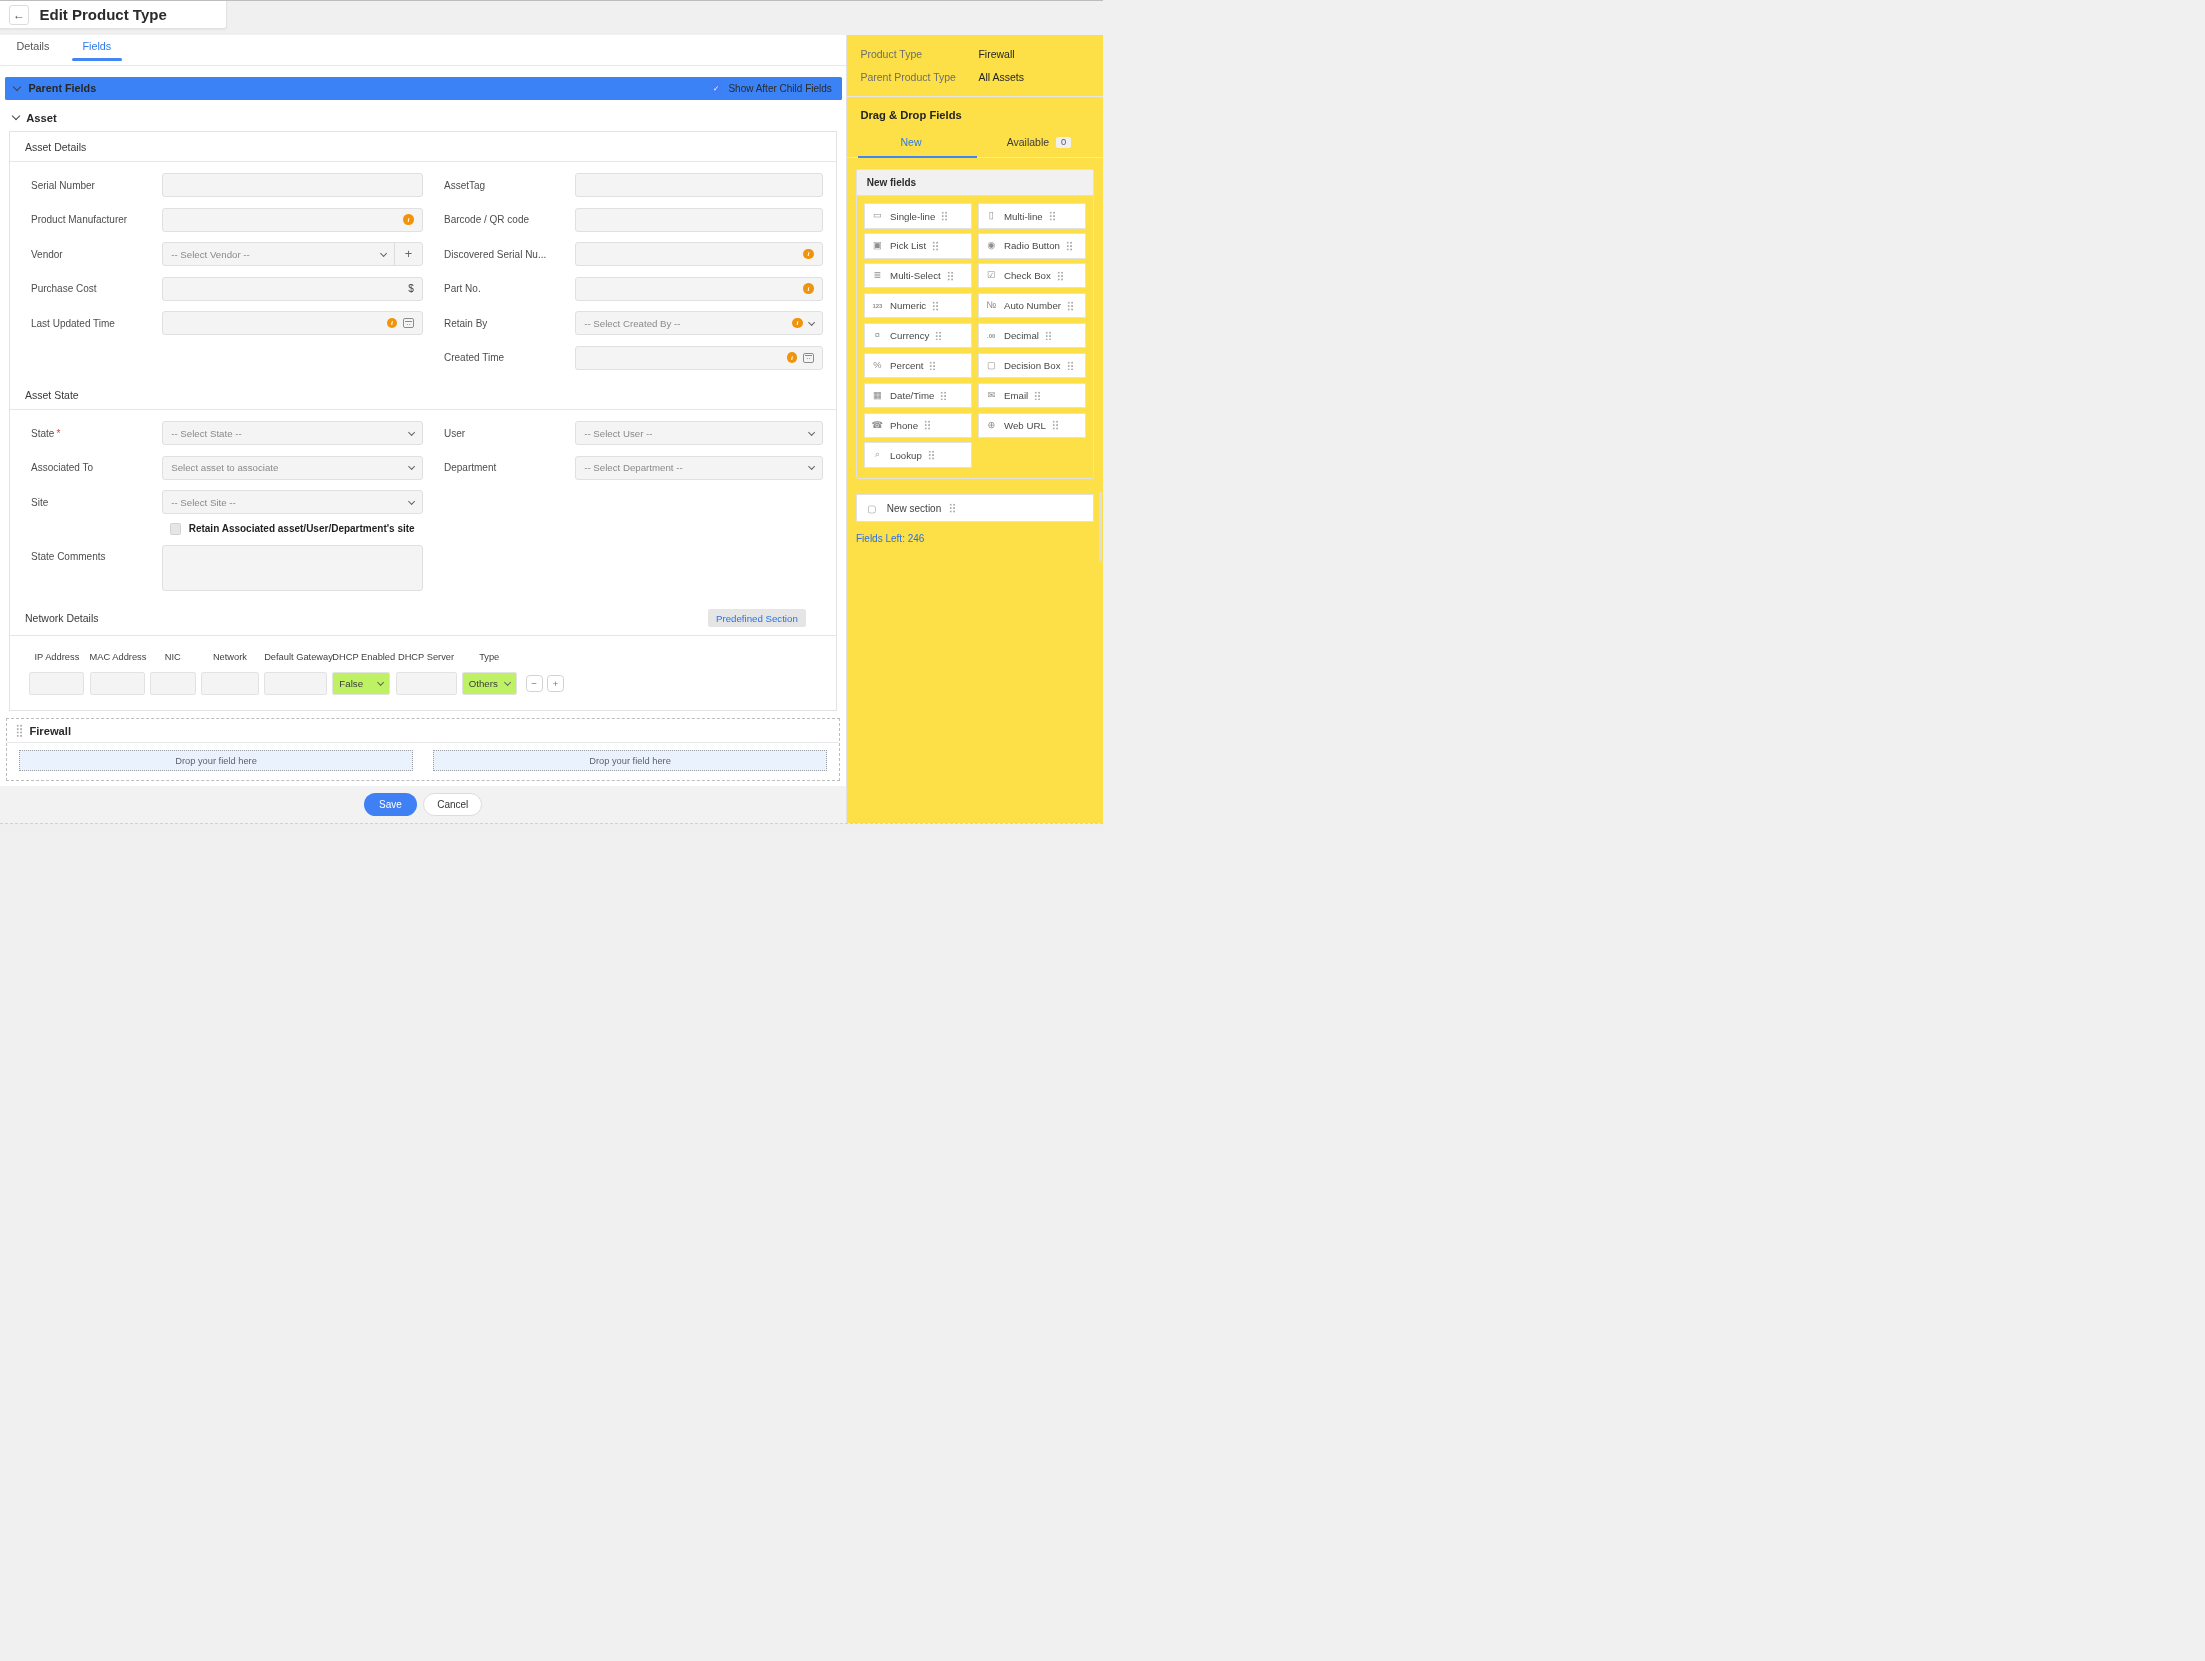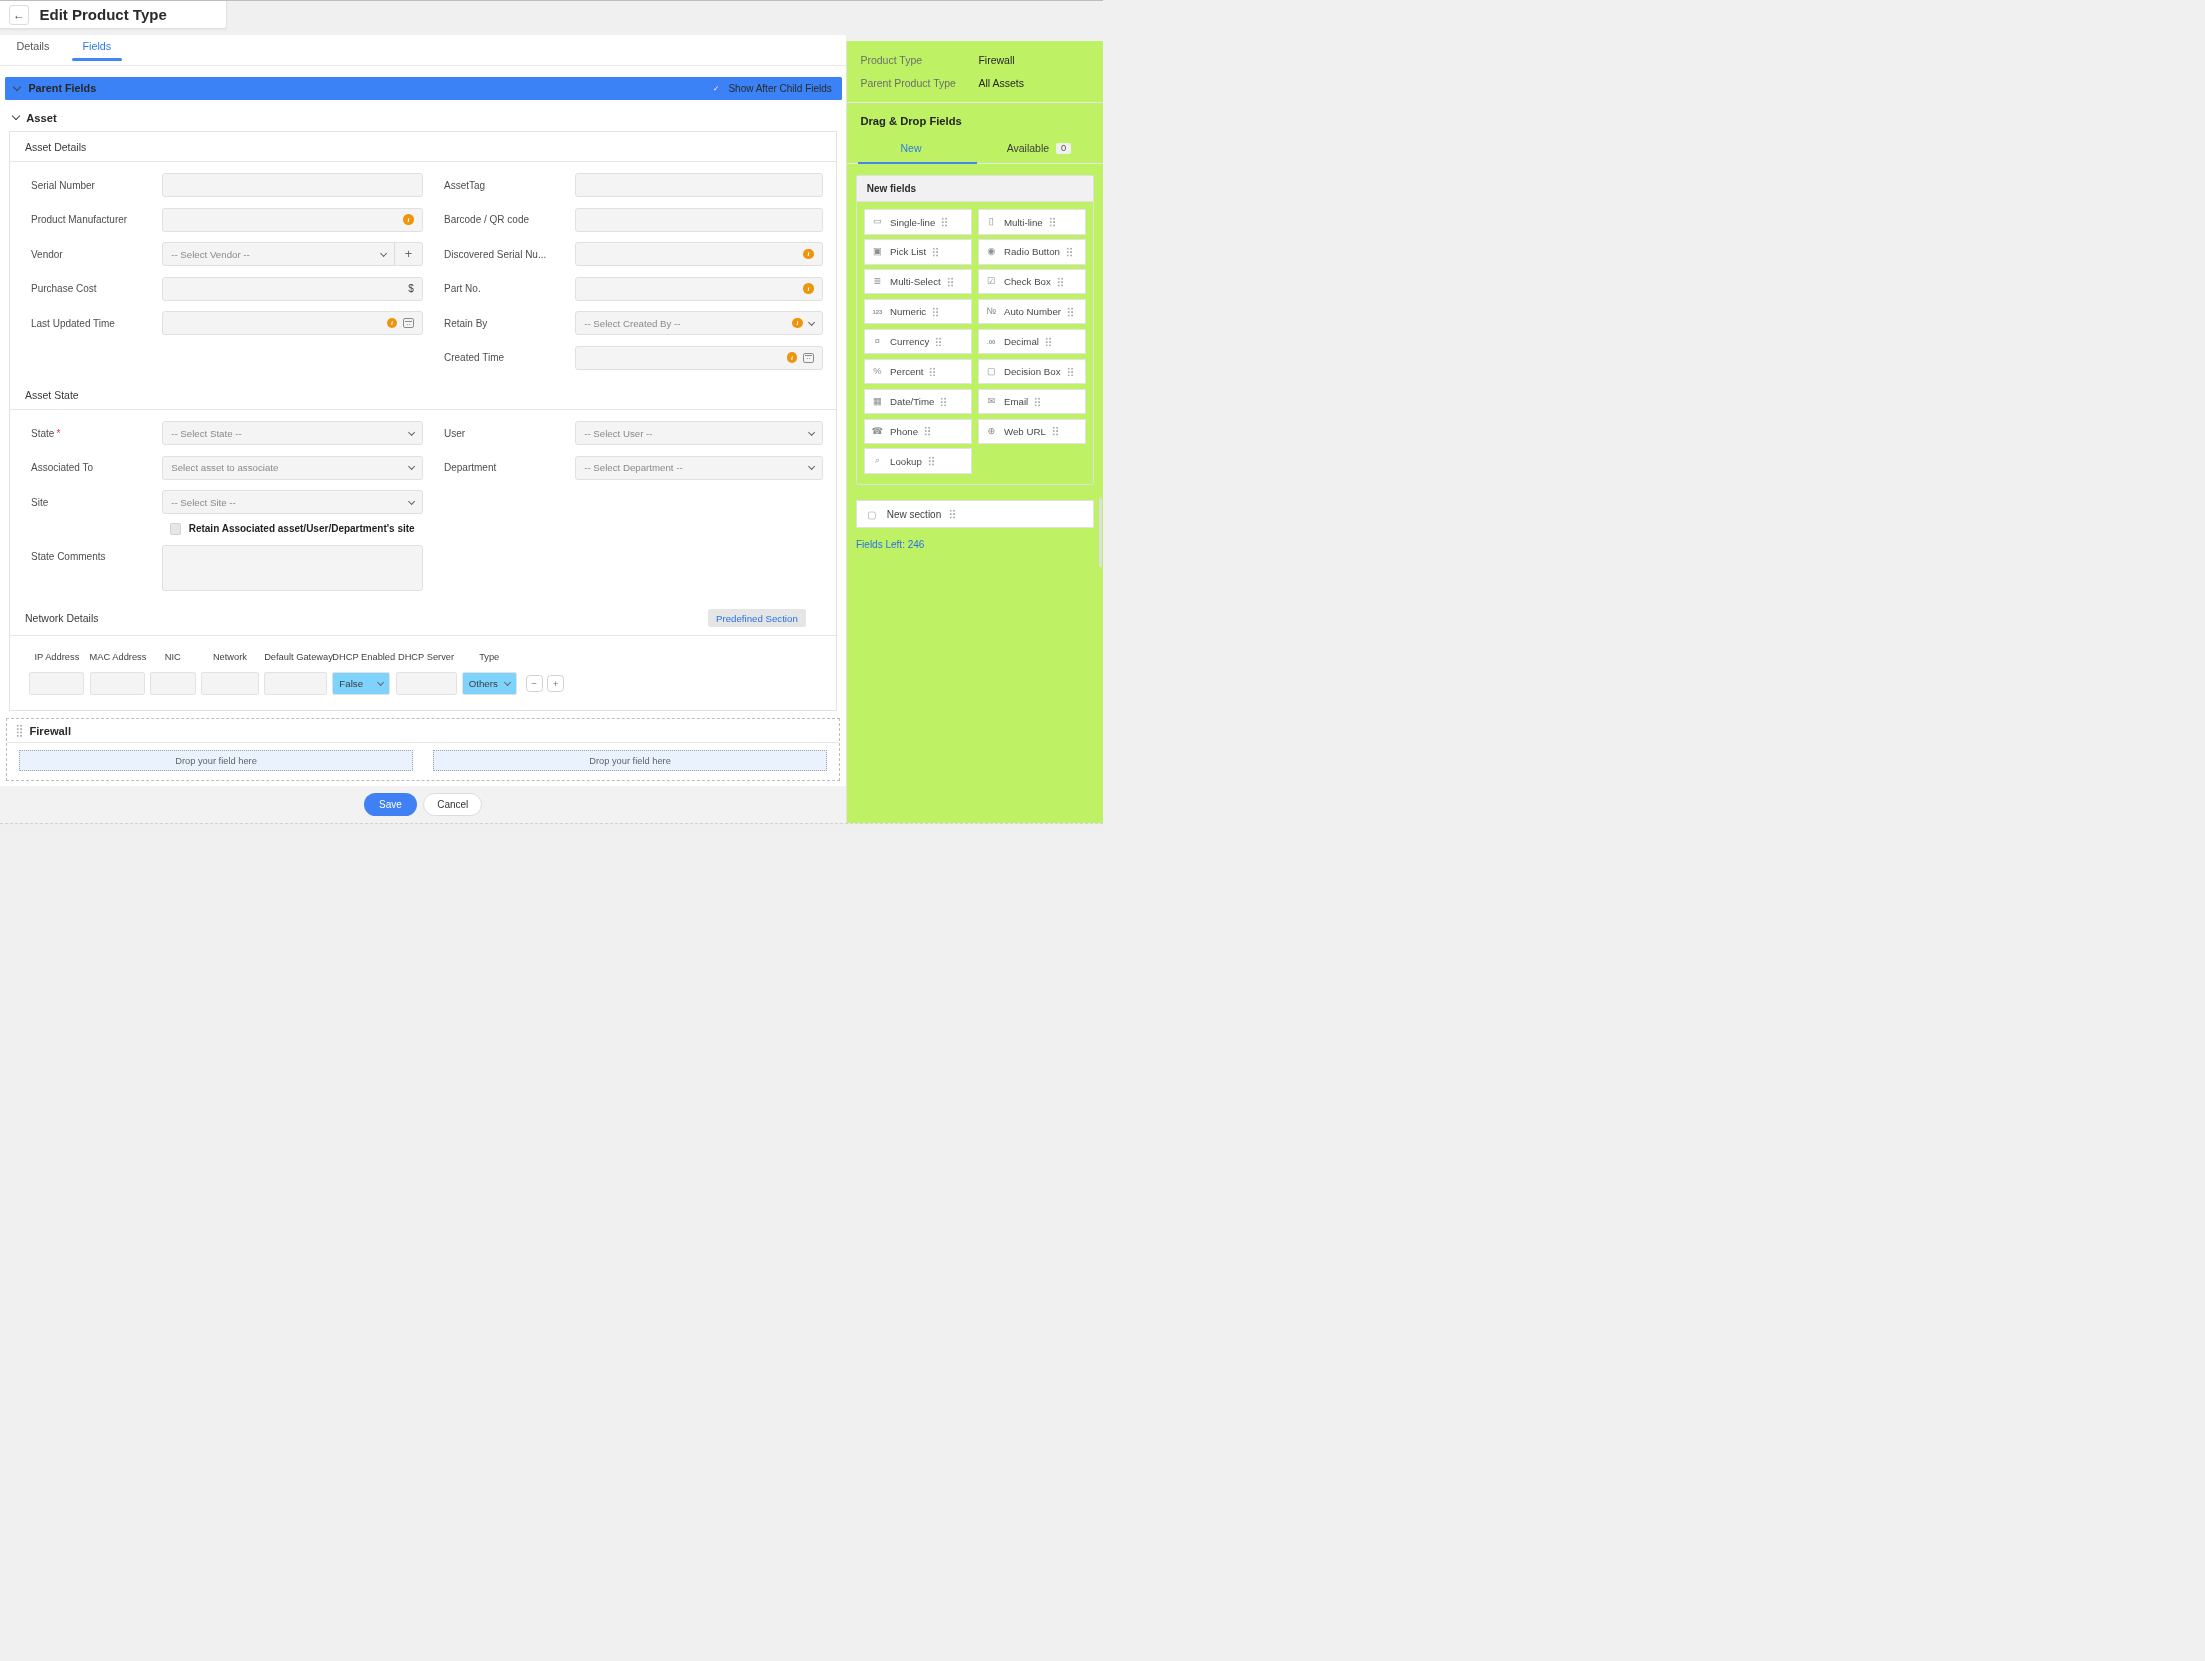--- a/index.html
+++ b/index.html
@@ -69,21 +69,21 @@
   .ta{width:263px;height:46px;background:#f4f4f4;border:0.7px solid #e0e0e0;border-radius:3px;cursor:text}
   .retain-row{display:flex;align-items:center;gap:7.5px;margin:-1.5px 0 10.5px 139px}
   .cbx-gray{width:11.2px;height:11.2px;background:#e6e6e6;border:0.7px solid #d2d2d2;border-radius:1.5px;
       cursor:pointer;flex:none}
   .retain-label{font-size:10px;color:#1f1f1f;font-weight:bold}
   
   .net-grid{display:grid;grid-template-columns:55px 55px 46px 58px 63px 58px 61px 55px auto;
       gap:0 5.2px;padding:9px 0 15px 19.4px;align-items:center}
   .net-h{font-size:9.3px;color:#3f3f3f;text-align:center;padding:7.5px 0 9.7px;white-space:nowrap}
   .net-in{height:22.4px;background:#f4f4f4;border:0.7px solid #e2e2e2;border-radius:2.2px;cursor:text}
-  .net-sel{height:22.4px;background:#7dd3fc;border:0.7px solid #e2e2e2;border-radius:2.2px;display:flex;
+  .net-sel{height:22.4px;background:#bef264;border:0.7px solid #e2e2e2;border-radius:2.2px;display:flex;
       align-items:center;padding:0 6px;cursor:pointer}
   .net-sel .ph{color:#3d3d3d}
   .net-btns{display:flex;gap:4.5px;margin-left:3.7px}
   .sq-btn{width:17px;height:17px;border:0.7px solid #d2d2d2;border-radius:3.7px;background:#fff;color:#777;
       font-size:9.7px;display:flex;align-items:center;justify-content:center;cursor:pointer}
   
   .fw{margin:7.5px 1.5px 0;border:0.7px dashed #bdbdbd}
   .fw-head{display:flex;align-items:center;gap:6.7px;padding:5.2px 9px}
   .fw-title{font-size:11.2px;font-weight:bold;color:#2a2a2a}
   .dots{width:6.7px;height:9.7px;flex:none;cursor:grab;
@@ -96,21 +96,21 @@
   
   .footer{flex:none;height:37px;background:#f2f2f2;display:flex;align-items:center;
       justify-content:center;gap:6.7px;margin-top:3px}
   .save{height:23px;background:#4080f5;color:#fff;border-radius:12px;font-size:10px;border:none;
       display:flex;align-items:center;justify-content:center;padding:0 15px;cursor:pointer}
   .cancel{height:23px;background:#fff;border:0.7px solid #dcdcdc;border-radius:12px;color:#333;
       font-size:10px;display:flex;align-items:center;justify-content:center;padding:0 12.7px;cursor:pointer}
   .bottom-strip{position:absolute;left:0;right:0;bottom:0;height:8.2px;background:#efefef;
       border-top:1.5px dashed #d2d2d2}
   
-  .sidebar{position:absolute;top:40px;left:846px;right:0;height:788px;background:#bef264;
+  .sidebar{position:absolute;top:34px;left:846px;right:0;height:788px;background:#fde047;
       border-left:0.7px solid #e2e2e2}
   .sb-info{padding:12.7px 13.4px 1.5px}
   .sb-row{display:flex;margin-bottom:11.2px}
   .sb-label{width:118px;font-size:10.5px;color:#6d6d6d;flex:none}
   .sb-val{font-size:10.5px;color:#252525}
   .sb-div{border-top:0.7px solid #e6e6e6}
   .sb-head{padding:12px 13.4px 3px;font-size:11.2px;font-weight:bold;color:#232323}
   .sb-tabs{display:flex;position:relative;margin-top:6px;border-bottom:0.7px solid #e6e6e6}
   .sb-tab{width:50%;text-align:center;padding:6.7px 0 9px;font-size:10.5px;color:#3c3c3c;display:flex;
       justify-content:center;gap:6.7px;align-items:center;cursor:pointer}

